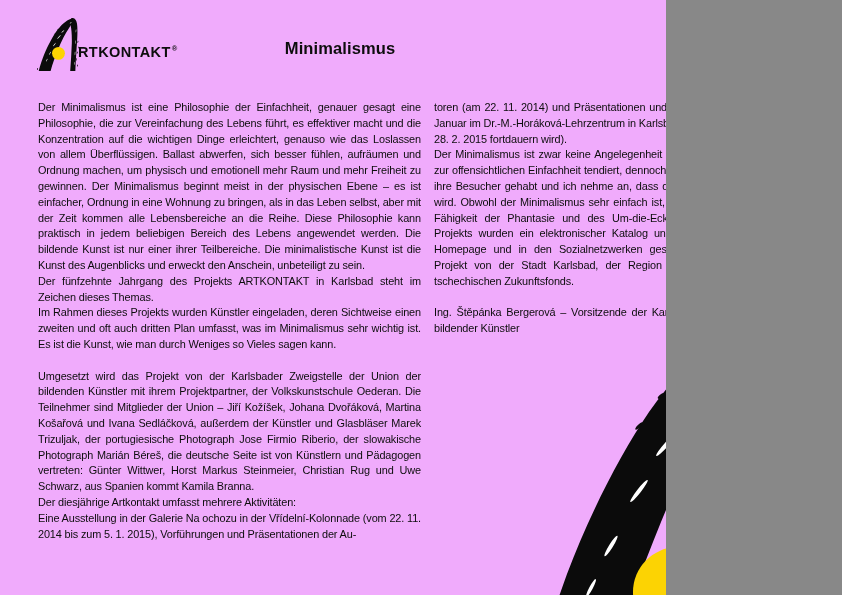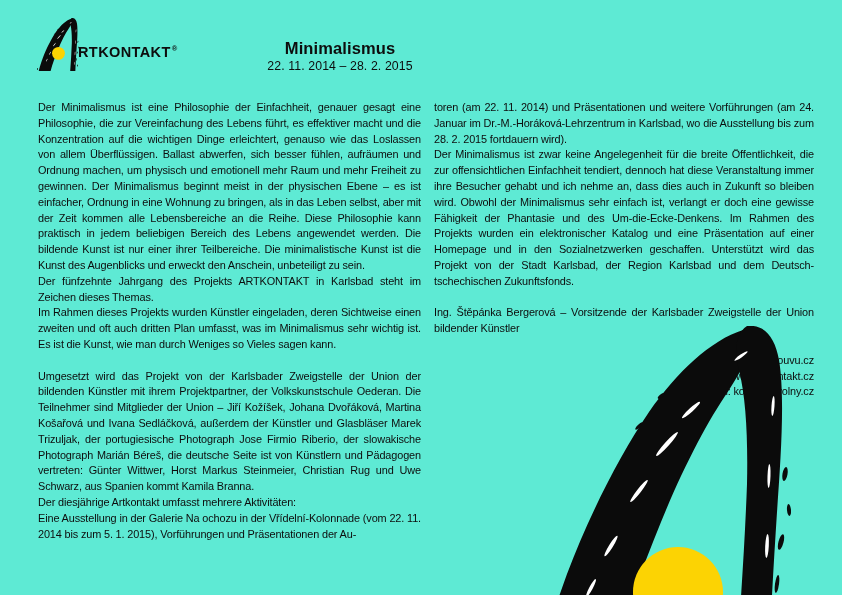--- a/index.html
+++ b/index.html
@@ -1,17 +1,17 @@
 <!DOCTYPE html>
 <html><head>
 <meta charset="utf-8">
 <style>
   html,body { margin:0; padding:0; background:#888; }
   .page {
-    position:relative; width:842px; height:595px; background:#5eead4;
+    position:relative; width:666px; height:595px; background:#f0abfc;
     overflow:hidden; font-family:"Liberation Sans", sans-serif; color:#0d0d0d;
   }
   
   .logo { position:absolute; left:37px; top:16px; width:200px; height:62px; }
   .logo svg { position:absolute; left:0; top:2px; }
   .brand {
     position:absolute; left:41px; top:28px;
     font-size:14.5px; font-weight:bold; letter-spacing:0.4px; white-space:nowrap;
   }
   .brand sup { font-size:7.5px; font-weight:bold; vertical-align:6px; margin-left:1px; }
@@ -77,21 +77,20 @@
   <div class="logo">
     <svg width="42" height="53" viewBox="0 0 260 330">
       <use href="#brushA"></use>
       <circle cx="133" cy="220" r="40" fill="#fcd303"></circle>
     </svg>
     <span class="brand"><span>RTKONTAKT</span><sup>®</sup></span>
   </div>
 
   <div class="title-block">
     <h1>Minimalismus</h1>
-    <div class="dates">22. 11. 2014 – 28. 2. 2015</div>
   </div>
 
   <div class="columns">
 
     <div class="col-left">
       <div class="block">
         <p>Der Minimalismus ist eine Philosophie der Einfachheit, genauer gesagt eine Philosophie, die zur Vereinfachung des Lebens führt, es effektiver macht und die Konzentration auf die wichtigen Dinge erleichtert, genauso wie das Loslassen von allem Überflüssigen. Ballast abwerfen, sich besser fühlen, aufräumen und Ordnung machen, um physisch und emotionell mehr Raum und mehr Freiheit zu gewinnen. Der Minimalismus beginnt meist in der physischen Ebene – es ist einfacher, Ordnung in eine Wohnung zu bringen, als in das Leben selbst, aber mit der Zeit kommen alle Lebensbereiche an die Reihe. Diese Philosophie kann praktisch in jedem beliebigen Bereich des Lebens angewendet werden. Die bildende Kunst ist nur einer ihrer Teilbereiche. Die minimalistische Kunst ist die Kunst des Augenblicks und erweckt den Anschein, unbeteiligt zu sein.</p>
         <p>Der fünfzehnte Jahrgang des Projekts ARTKONTAKT in Karlsbad steht im Zeichen dieses Themas.</p>
         <p>Im Rahmen dieses Projekts wurden Künstler eingeladen, deren Sichtweise einen zweiten und oft auch dritten Plan umfasst, was im Minimalismus sehr wichtig ist. Es ist die Kunst, wie man durch Weniges so Vieles sagen kann.</p>
       </div>

